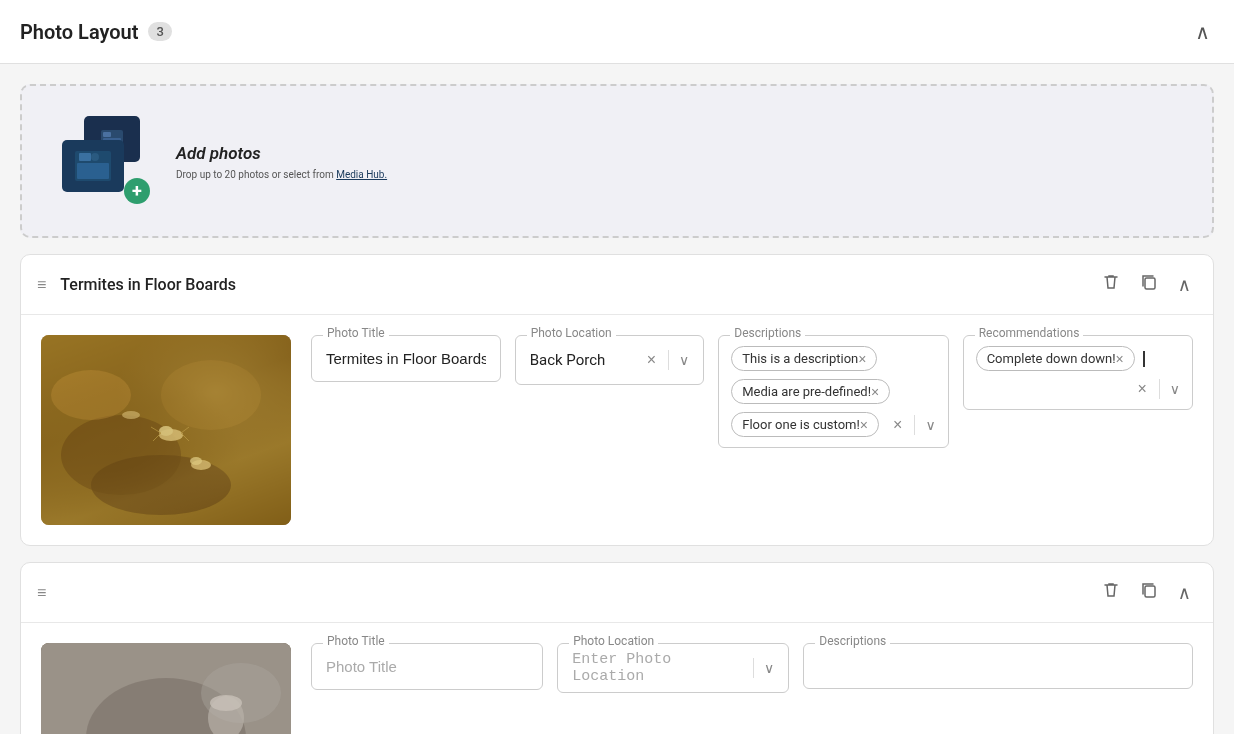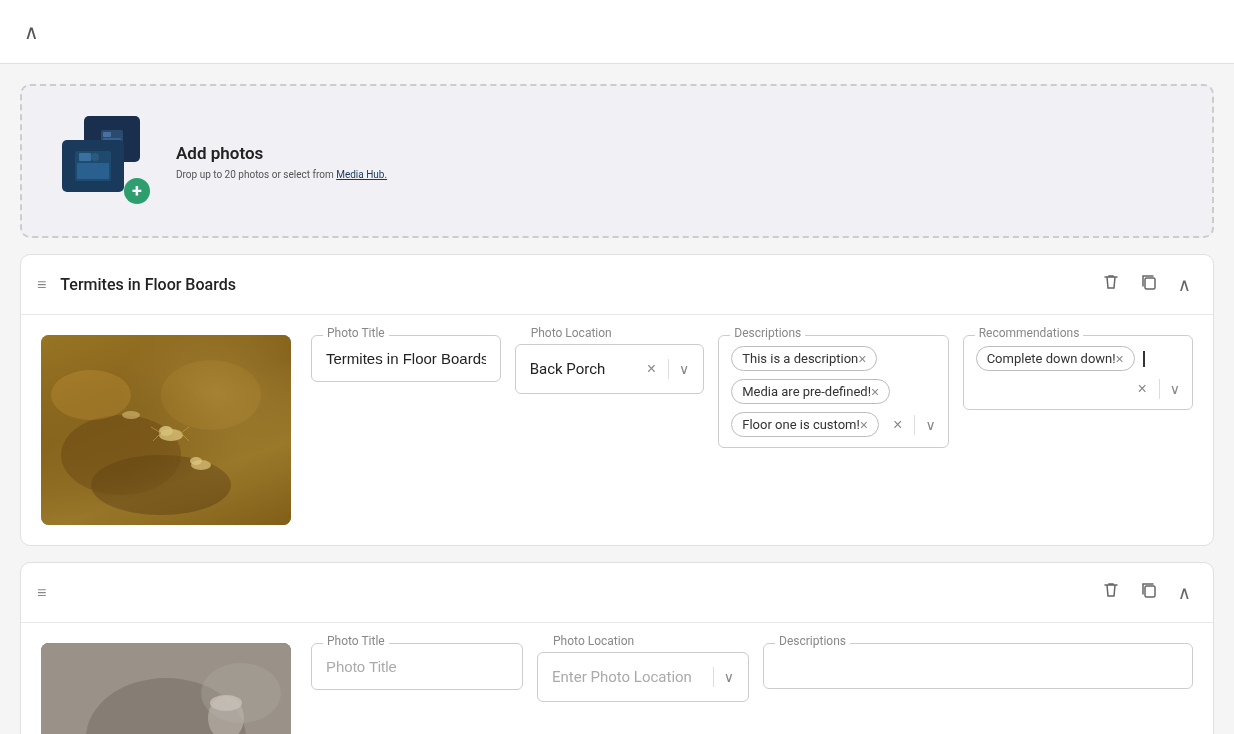--- a/index.html
+++ b/index.html
@@ -87,20 +87,21 @@
       color: #fff;
       font-size: 18px;
       font-weight: bold;
       line-height: 1;
     }
     .drop-zone-text h3 {
       font-size: 17px;
       font-weight: 600;
       margin-bottom: 6px;
       color: #222;
+      font-style: italic;
     }
     .drop-zone-text p {
       font-size: 10px;
       color: #555;
     }
     .drop-zone-text a {
       color: #1a3a5c;
       text-decoration: underline;
     }
 
@@ -195,21 +196,20 @@
     .field-input::placeholder { color: #aaa; }
 
     .field-select-wrap {
       display: flex;
       align-items: center;
       border: 1px solid #ccc;
       border-radius: 6px;
       padding: 0 14px;
       height: 50px;
       background: #fff;
-      margin-top: 9px;
     }
     .field-select-value {
       flex: 1;
       font-size: 15px;
       color: #222;
     }
     .field-select-actions {
       display: flex;
       align-items: center;
       gap: 6px;
@@ -301,26 +301,31 @@
       width: 100%;
       height: 100%;
       background:
         radial-gradient(ellipse at 50% 50%, #b0a898 0%, #888078 50%, #706860 100%);
       position: relative;
     }
 
     .empty-title {
       color: #aaa;
       font-size: 15px;
+      font-family: Liberation Mono, monospace;
     }
   </style>
 </head>
 <body>
 
 <div class="header">
+  <div class="header-left">
+    <span class="header-title">Photo Layout</span>
+    <span class="badge">3</span>
+  </div>
   <button class="collapse-btn">∧</button>
 </div>
 
 <div class="main">
 
   <div class="drop-zone">
     <div class="drop-zone-icon">
 
       <div style="position:relative; width:90px; height:90px;">
 

